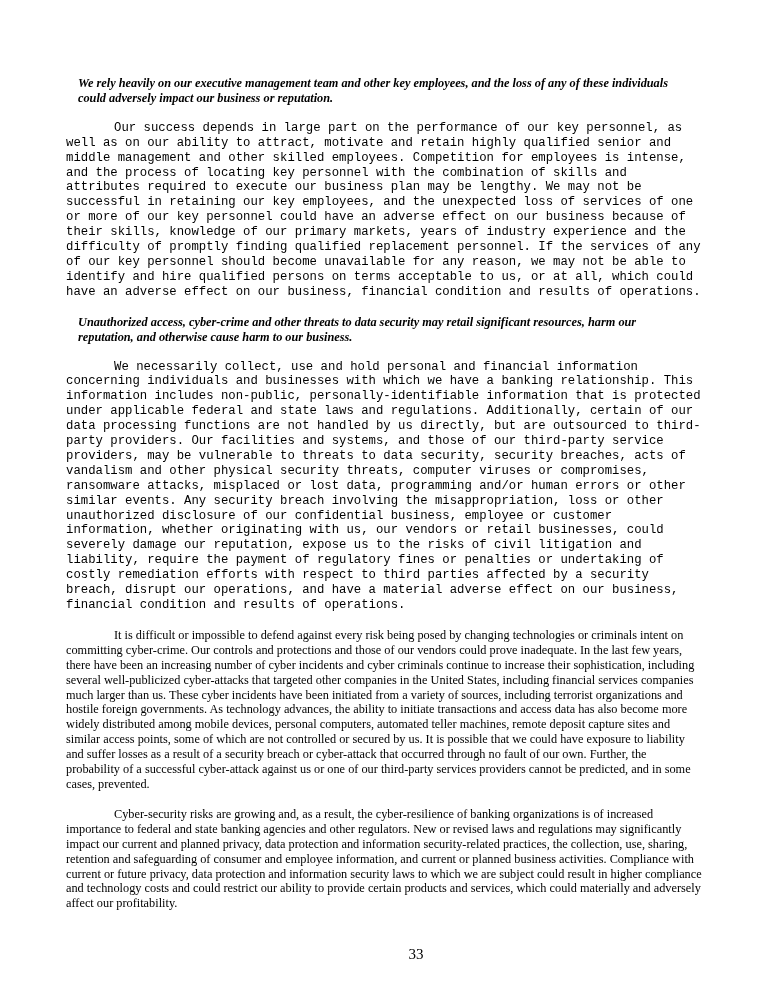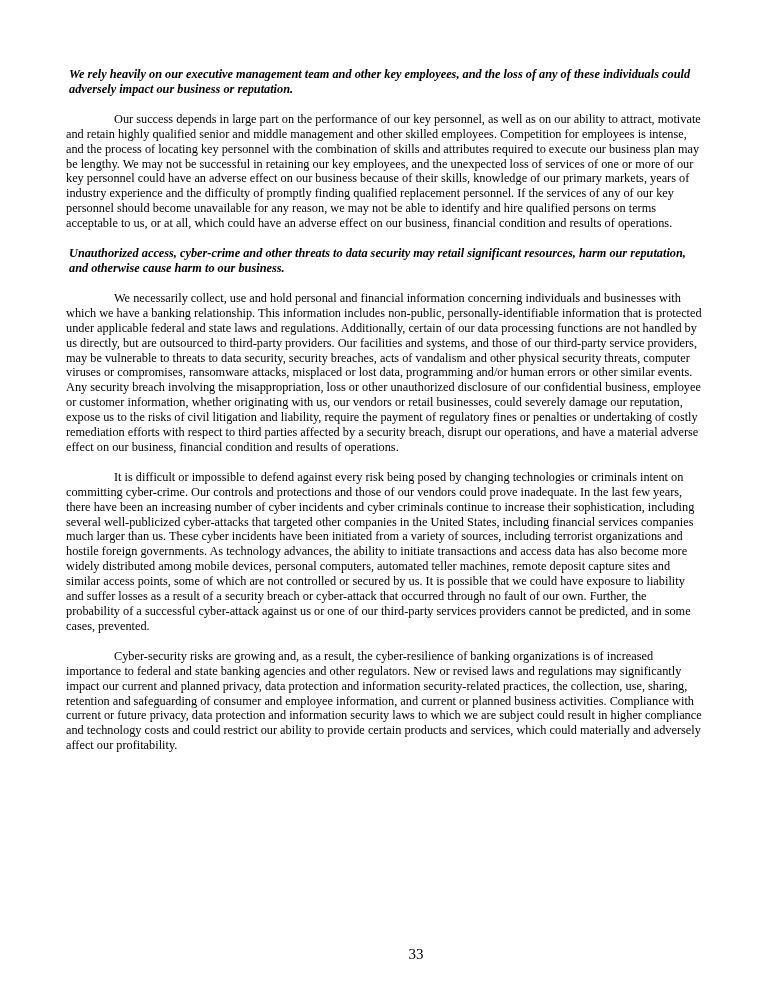--- a/index.html
+++ b/index.html
@@ -20,25 +20,26 @@
     position: absolute;
     left: 66px;
     top: 64px;
     width: 637px;
   }
   .risk-heading {
     font-size: 12.3px;
     font-weight: bold;
     font-style: italic;
     line-height: 14.9px;
-    margin: 3px;
+    margin: 12px;
     text-align: left;
   }
   .risk-heading + .body-paragraph {
     margin-top: 15px;
+    font-family: Liberation Mono, monospace;
   }
   .body-paragraph {
     font-size: 12.3px;
     font-weight: normal;
     line-height: 14.9px;
     margin: 15px 0 0 0;
     text-indent: 48px;
     text-align: left;
   }
   .body-paragraph + .risk-heading {

